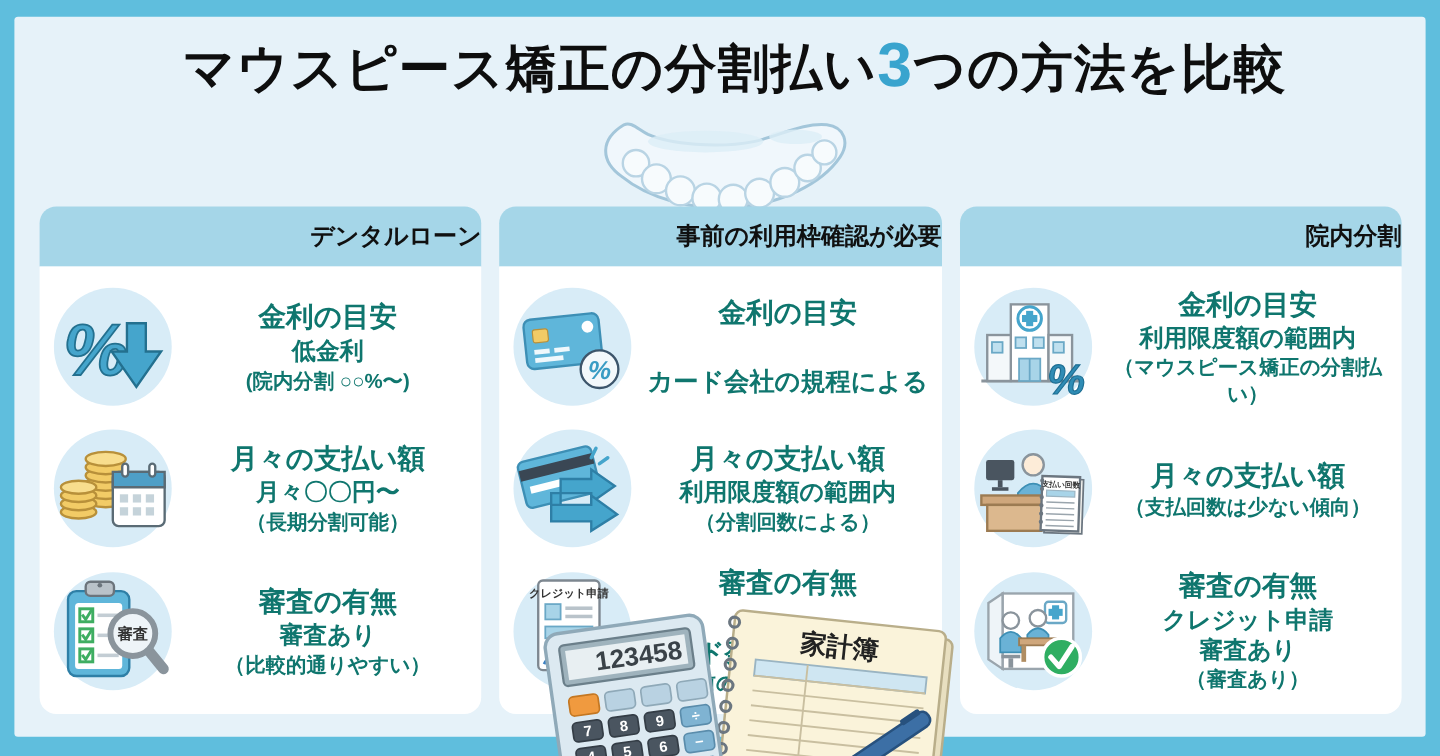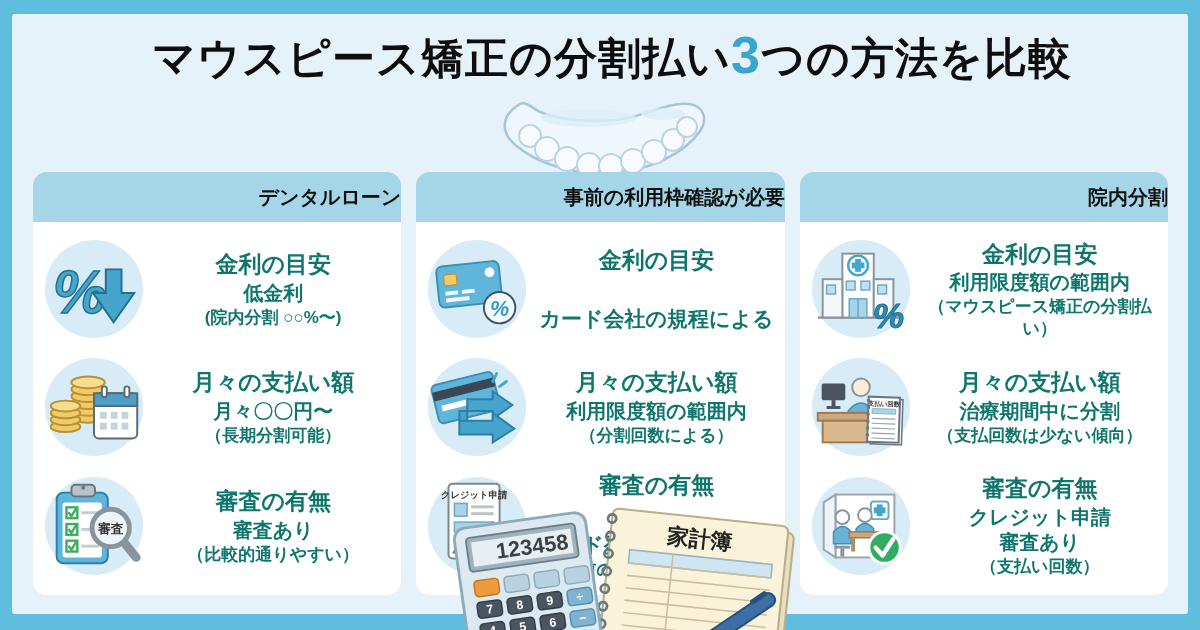--- a/index.html
+++ b/index.html
@@ -284,21 +284,20 @@
                     <circle cx="63" cy="64" r="1.8"></circle>
                   <circle cx="63" cy="71" r="1.8"></circle>
                     <circle cx="63" cy="78" r="1.8"></circle>
                     <circle cx="63" cy="85" r="1.8"></circle>
                 </g>
               </g>
             </svg>
           </div>
           <div class="texts">
             <div class="row-heading">月々の支払い額</div>
-            <div class="row-value">治療期間中に分割</div>
             <div class="row-note">（支払回数は少ない傾向）</div>
           </div>
         </div>
 
         <div class="row">
           <div class="icon-wrap">
             <svg viewBox="0 0 112 112">
               <circle cx="56" cy="56" r="50" fill="#d8ecf7"></circle>
               <rect x="30" y="24" width="60" height="64" fill="#ffffff" stroke="#9aa5ad" stroke-width="2"></rect>
               <polygon points="18,32 30,24 30,88 18,80" fill="#eef4f8" stroke="#9aa5ad" stroke-width="2"></polygon>
@@ -315,21 +314,21 @@
               <rect x="46" y="68" width="4" height="14" fill="#b08d62"></rect>
               <rect x="72" y="68" width="4" height="14" fill="#b08d62"></rect>
               <circle cx="80" cy="78" r="16" fill="#2fae62" stroke="#ffffff" stroke-width="3"></circle>
               <polyline points="71,78 78,86 89,69" fill="none" stroke="#ffffff" stroke-width="4.5" stroke-linecap="round" stroke-linejoin="round"></polyline>
             </svg>
           </div>
           <div class="texts">
             <div class="row-heading">審査の有無</div>
             <div class="row-value">クレジット申請
 審査あり</div>
-            <div class="row-note">（支払い回数）</div>
+            <div class="row-note">（審査あり）</div>
           </div>
         </div>
 
       </div>
     </section>
   </div>
 
   <div class="deco">
 
     <svg class="ledger" viewBox="0 0 210 160">

